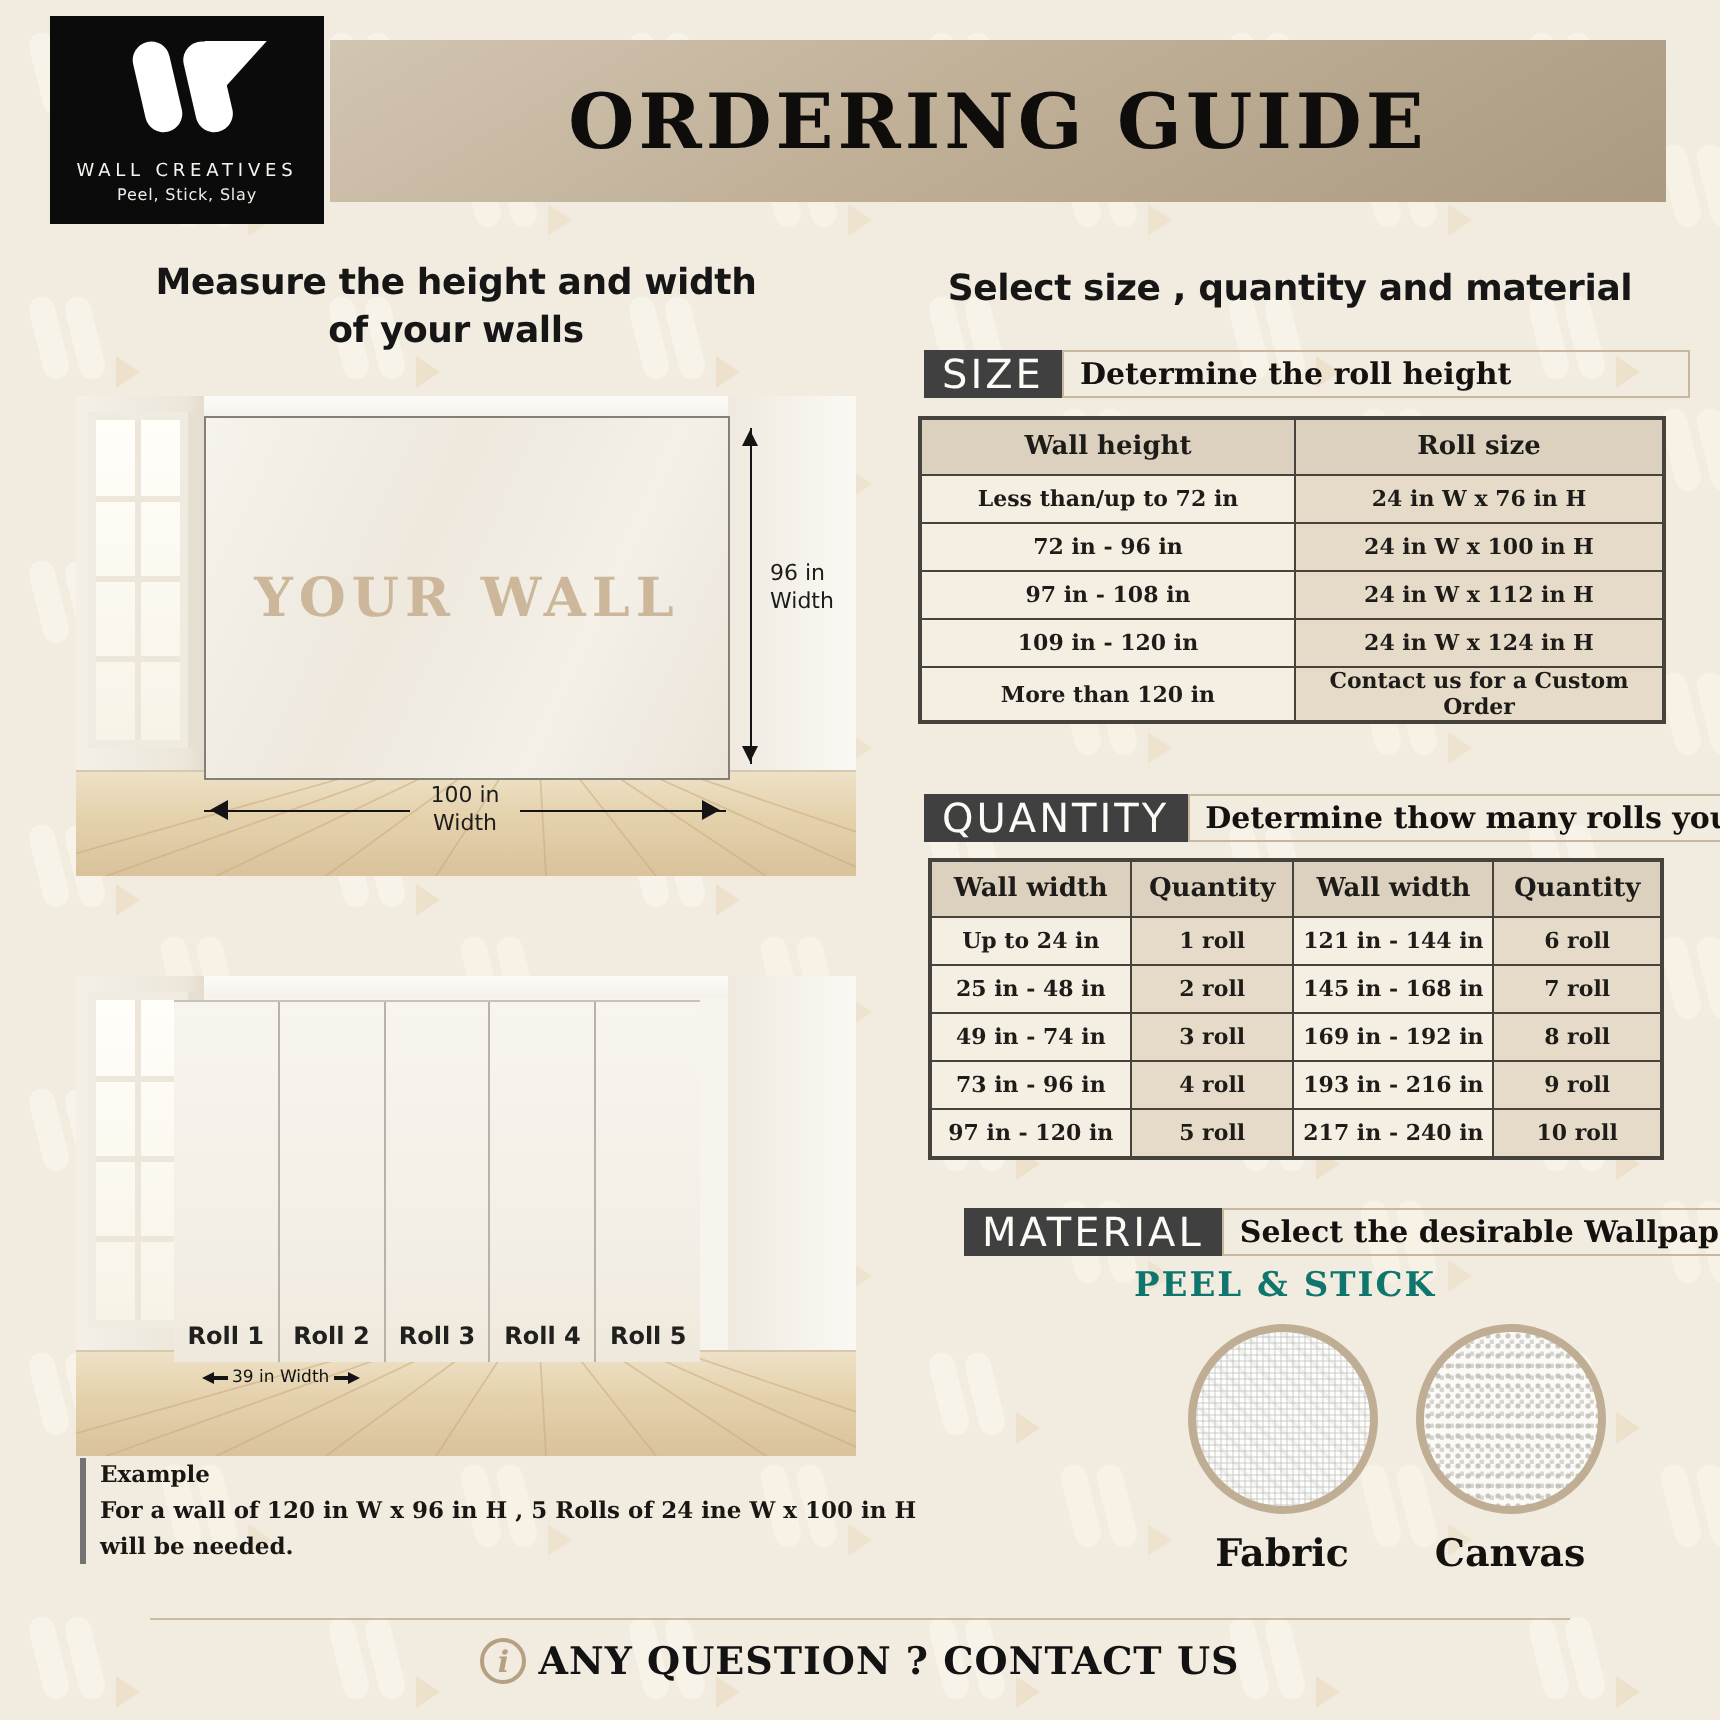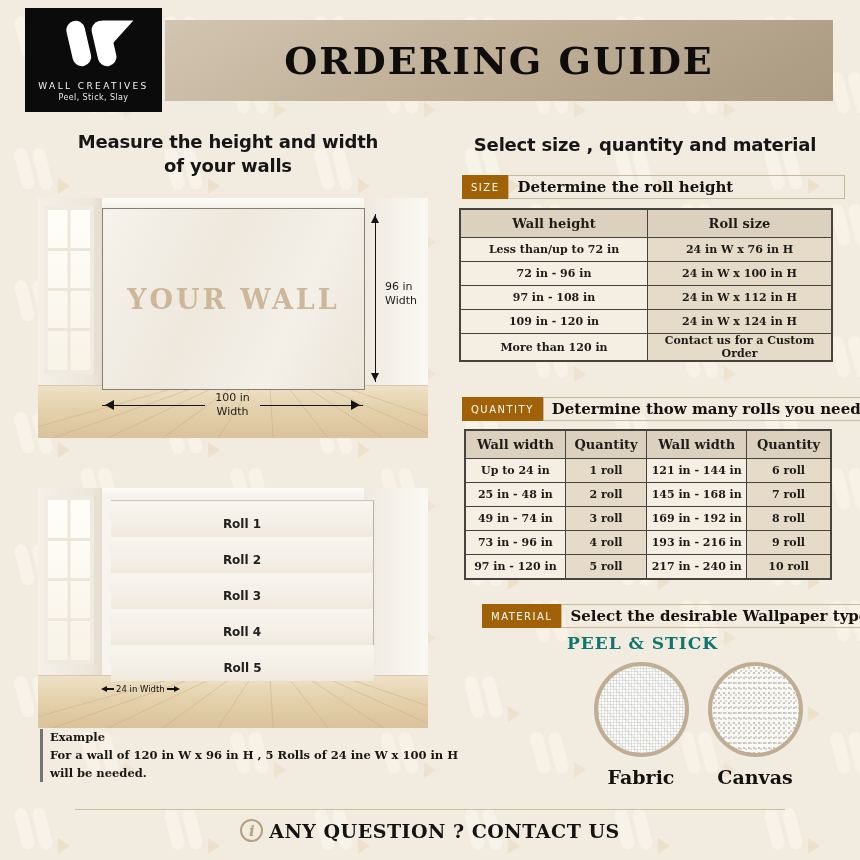--- a/index.html
+++ b/index.html
@@ -51,40 +51,40 @@
   .varrow::before{content:"";position:absolute;left:-5.5px;top:-3px;border:4.5px solid transparent;border-bottom:8px solid #141414;}
   .varrow::after{content:"";position:absolute;left:-5.5px;bottom:-3px;border:4.5px solid transparent;border-top:8px solid #141414;}
   .vlabel{position:absolute;left:347px;top:82px;font-size:11px;color:#1c1c1c;line-height:1.3;}
 
   .harrow{position:absolute;left:64px;top:193px;width:261px;display:flex;align-items:center;}
   .hline{flex:1;height:1.5px;background:#141414;position:relative;}
   .hline.l::before{content:"";position:absolute;left:-2px;top:-5px;border:5.5px solid transparent;border-right:9px solid #141414;}
   .hline.r::after{content:"";position:absolute;right:-2px;top:-5px;border:5.5px solid transparent;border-left:9px solid #141414;}
   .hlabel{margin:0 10px;text-align:center;font-size:11px;line-height:1.3;color:#1c1c1c;}
 
-  .panels{position:absolute;left:73px;top:12px;width:263px;height:180px;display:flex;border-top:1px solid #c6c2b8;flex-direction:column;}
+  .panels{position:absolute;left:49px;top:12px;width:263px;height:180px;display:flex;border-top:1px solid #c6c2b8;}
   .panel{flex:1;position:relative;border-right:1px solid #b7b3a9;
     background:linear-gradient(180deg,#f8f5ef 0%,#f3eee5 70%,#efe8dc 100%);}
   .panel:last-child{border-right:none;}
   .rolllabel{position:absolute;bottom:6px;width:100%;text-align:center;font-weight:bold;font-size:12px;color:#20201e;}
   .rollwidth{position:absolute;left:60px;top:196px;display:flex;align-items:center;color:#111;}
   .rw-text{font-size:8.5px;margin:0 2px;white-space:nowrap;}
   .rw-tri-l{width:0;height:0;border:3.5px solid transparent;border-right:6px solid #141414;}
   .rw-tri-r{width:0;height:0;border:3.5px solid transparent;border-left:6px solid #141414;}
   .rw-line{width:7px;height:1.5px;background:#141414;}
 
   
   .example{position:absolute;left:40px;top:729px;width:408px;border-left:3px solid #737373;padding-left:7px;
     font-family:"DejaVu Serif",serif;font-weight:bold;color:#191714;font-size:11.5px;line-height:1.55;}
   .example .x1{white-space:nowrap;}
 
   
   .chip-row{position:absolute;display:flex;height:24px;}
-  .chip{background:#a16207;color:#fdfbf6;display:flex;align-items:center;padding:0 9px;
-    font-size:10px;letter-spacing:1.5px;white-space:nowrap;}
+  .chip{background:#404040;color:#fdfbf6;display:flex;align-items:center;padding:0 9px;
+    font-size:20px;letter-spacing:1.5px;white-space:nowrap;}
   .instruction{flex:1;border:1px solid #c7b79d;display:flex;align-items:center;padding-left:8px;
     font-family:"DejaVu Serif",serif;font-weight:bold;font-size:15px;color:#14120f;white-space:nowrap;}
 
   table.tbl{position:absolute;border-collapse:collapse;table-layout:fixed;border:2px solid #46423c;}
   .tbl th,.tbl td{border:1px solid #46423c;font-family:"DejaVu Serif",serif;font-weight:bold;
     text-align:center;color:#1e1c19;padding:0 0;overflow:hidden;}
   .tbl th{background:#dcd1bf;font-size:13px;height:27px;}
   .tbl td{font-size:11px;height:23px;}
   td.lt{background:#f4eee3;} td.tn{background:#e6dbc9;}
 
@@ -243,21 +243,21 @@
       <div class="panel">
         <span class="rolllabel">Roll 4</span>
       </div>
       <div class="panel">
         <span class="rolllabel">Roll 5</span>
       </div>
     </div>
     <div class="rollwidth">
       <span class="rw-tri-l"></span>
       <span class="rw-line"></span>
-      <span class="rw-text">24 in Width</span>
+      <span class="rw-text">39 in Width</span>
       <span class="rw-line"></span>
       <span class="rw-tri-r"></span>
     </div>
   </div>
 
   <div class="example">
     <div>Example</div>
     <div class="x1">For a wall of 120 in W x 96 in H , 5 Rolls of 24 ine W x 100 in H</div>
     <div>will be needed.</div>
   </div>

